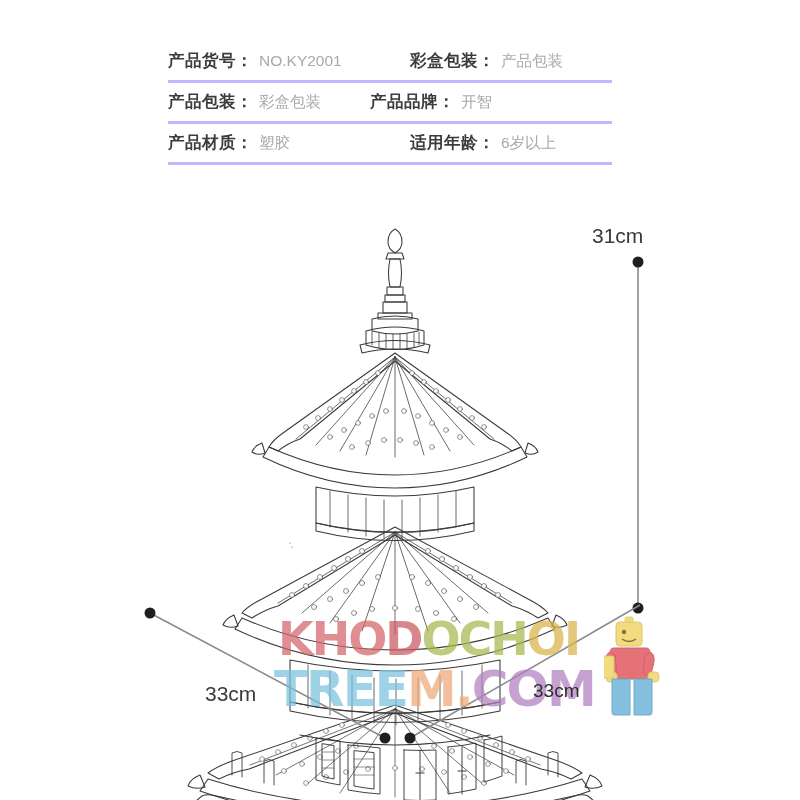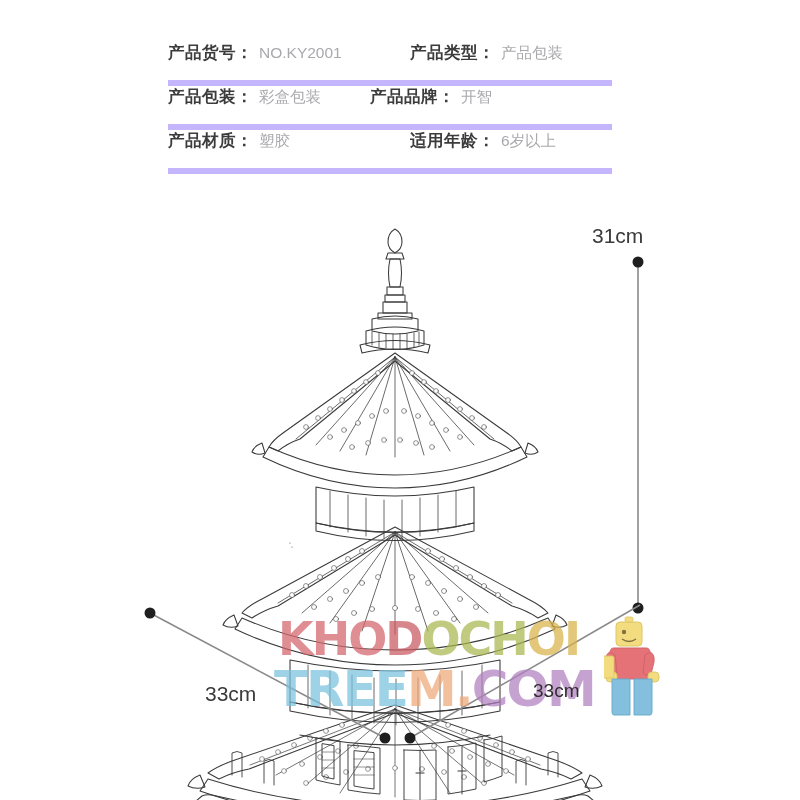--- a/index.html
+++ b/index.html
@@ -7,22 +7,22 @@
     width:800px;height:800px;position:relative;overflow:hidden;
     background:#ffffff;
     font-family:"Liberation Sans","DejaVu Sans",sans-serif;
   }
 
   
   #spec-table{
     position:absolute;left:168px;top:42px;width:444px;
   }
   .spec-row{
-    display:flex;height:38px;align-items:flex-start;
-    border-bottom:6px solid #c4b5fd;
+    display:flex;height:38px;align-items:center;
+    border-bottom:3px solid #c4b5fd;
   }
   .spec-cell{display:flex;align-items:baseline;}
   .spec-cell.c1{width:242px;}
   .spec-cell.c2{width:202px;}
   .spec-label{
     font-size:16.5px;font-weight:bold;color:#3c3c3c;
     letter-spacing:.5px;white-space:nowrap;
   }
   .spec-value{
     font-size:15.5px;color:#a9a9ad;margin-left:6px;white-space:nowrap;
@@ -67,21 +67,21 @@
 <body>
 
 <div id="spec-table">
 
   <div class="spec-row">
     <div class="spec-cell c1">
       <span class="spec-label">产品货号：</span>
       <span class="spec-value">NO.KY2001</span>
     </div>
     <div class="spec-cell c2">
-      <span class="spec-label">产品类型：</span>
+      <span class="spec-label">彩盒包装：</span>
       <span class="spec-value">产品包装</span>
     </div>
   </div>
 
   <div class="spec-row">
     <div class="spec-cell c2">
       <span class="spec-label">产品包装：</span>
       <span class="spec-value">彩盒包装</span>
     </div>
     <div class="spec-cell c1">

